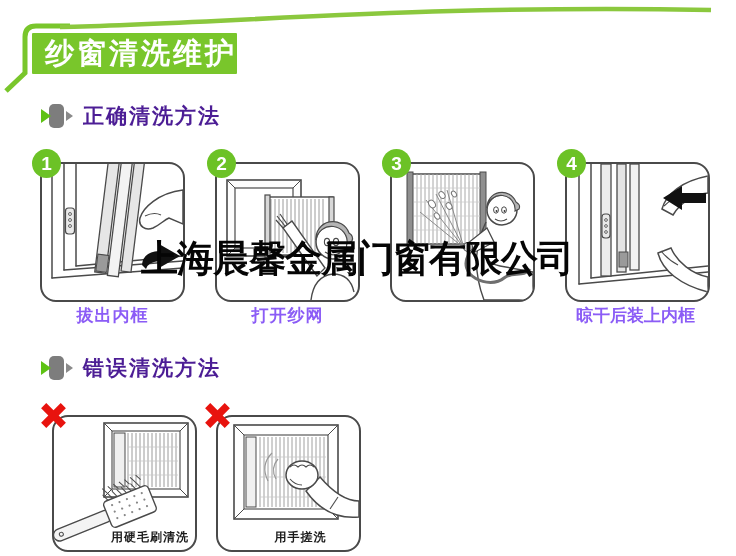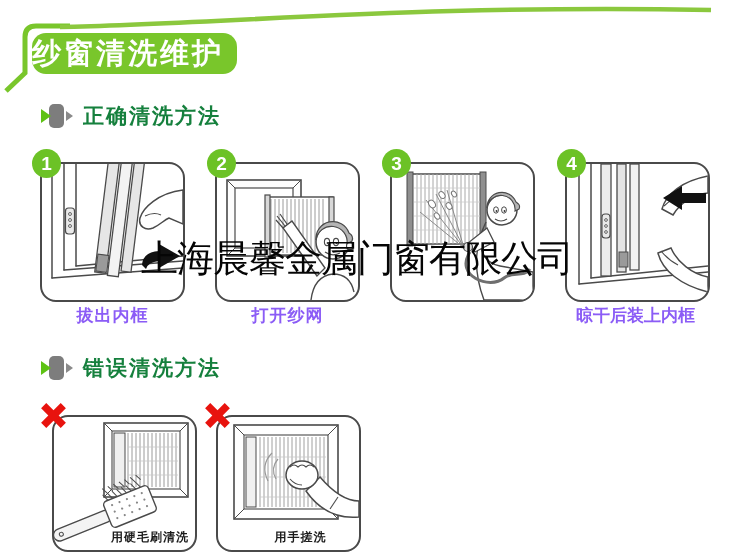--- a/index.html
+++ b/index.html
@@ -5,27 +5,27 @@
   html,body{margin:0;padding:0;background:#fff;}
   #canvas{
     position:relative;width:736px;height:556px;background:#ffffff;
     overflow:hidden;font-family:"Liberation Sans","DejaVu Sans",sans-serif;
   }
   .abs{position:absolute;}
   
   #swoosh{left:0;top:0;width:736px;height:556px;pointer-events:none;}
   
   .banner{
-    left:32px;top:33px;width:205px;height:41px;background:#79c62b;border-radius:14px;
+    left:32px;top:33px;width:205px;height:41px;background:#79c62b;border-radius:1px;
     color:#ffffff;font-size:29px;font-weight:bold;letter-spacing:3px;
-    display:flex;align-items:center;justify-content:flex-start;z-index:2;
+    display:flex;align-items:center;justify-content:flex-end;z-index:2;
   }
   
   .section-header{display:flex;align-items:center;gap:9px;z-index:2;}
-  .section-header .label{color:#15803d;font-size:21px;font-weight:bold;letter-spacing:2px;}
+  .section-header .label{color:#4c1d95;font-size:21px;font-weight:bold;letter-spacing:2px;}
   #section-correct{left:40px;top:102px;}
   #section-wrong{left:40px;top:354px;}
   
   .panel{
     background:#ffffff;border:2px solid #4a4a4a;border-radius:16px;z-index:1;overflow:hidden;
   }
   .step-panel{top:162px;width:141px;height:136px;}
   #panel-1{left:40px;} #panel-2{left:215px;} #panel-3{left:390px;} #panel-4{left:565px;}
   .badge{
     width:29px;height:29px;border-radius:50%;background:#6cc226;color:#fff;
@@ -45,21 +45,21 @@
   #xmark-1{left:38px;} #xmark-2{left:202px;}
   .wrong-caption{
     position:absolute;color:#1a1a1a;font-size:12px;font-weight:bold;letter-spacing:1px;z-index:2;
   }
   #caption-w1{right:6px;bottom:4px;}
   #caption-w2{left:0;right:0;bottom:4px;text-align:center;margin-left:24px;}
   
   .watermark{
     left:141px;top:234px;z-index:5;white-space:nowrap;
     font-family:"DejaVu Serif","Liberation Serif",serif;
-    font-size:37px;color:#050505;letter-spacing:-1px;pointer-events:none;
+    font-size:37px;color:#050505;letter-spacing:-1px;pointer-events:none;font-weight:bold;
   }
   
   svg.art{display:block;width:100%;height:100%;}
   .lineart{stroke:#4a4a4a;stroke-width:1.5;fill:none;stroke-linecap:round;stroke-linejoin:round;}
 </style>
 </head>
 <body>
 
 <div id="canvas">
 

